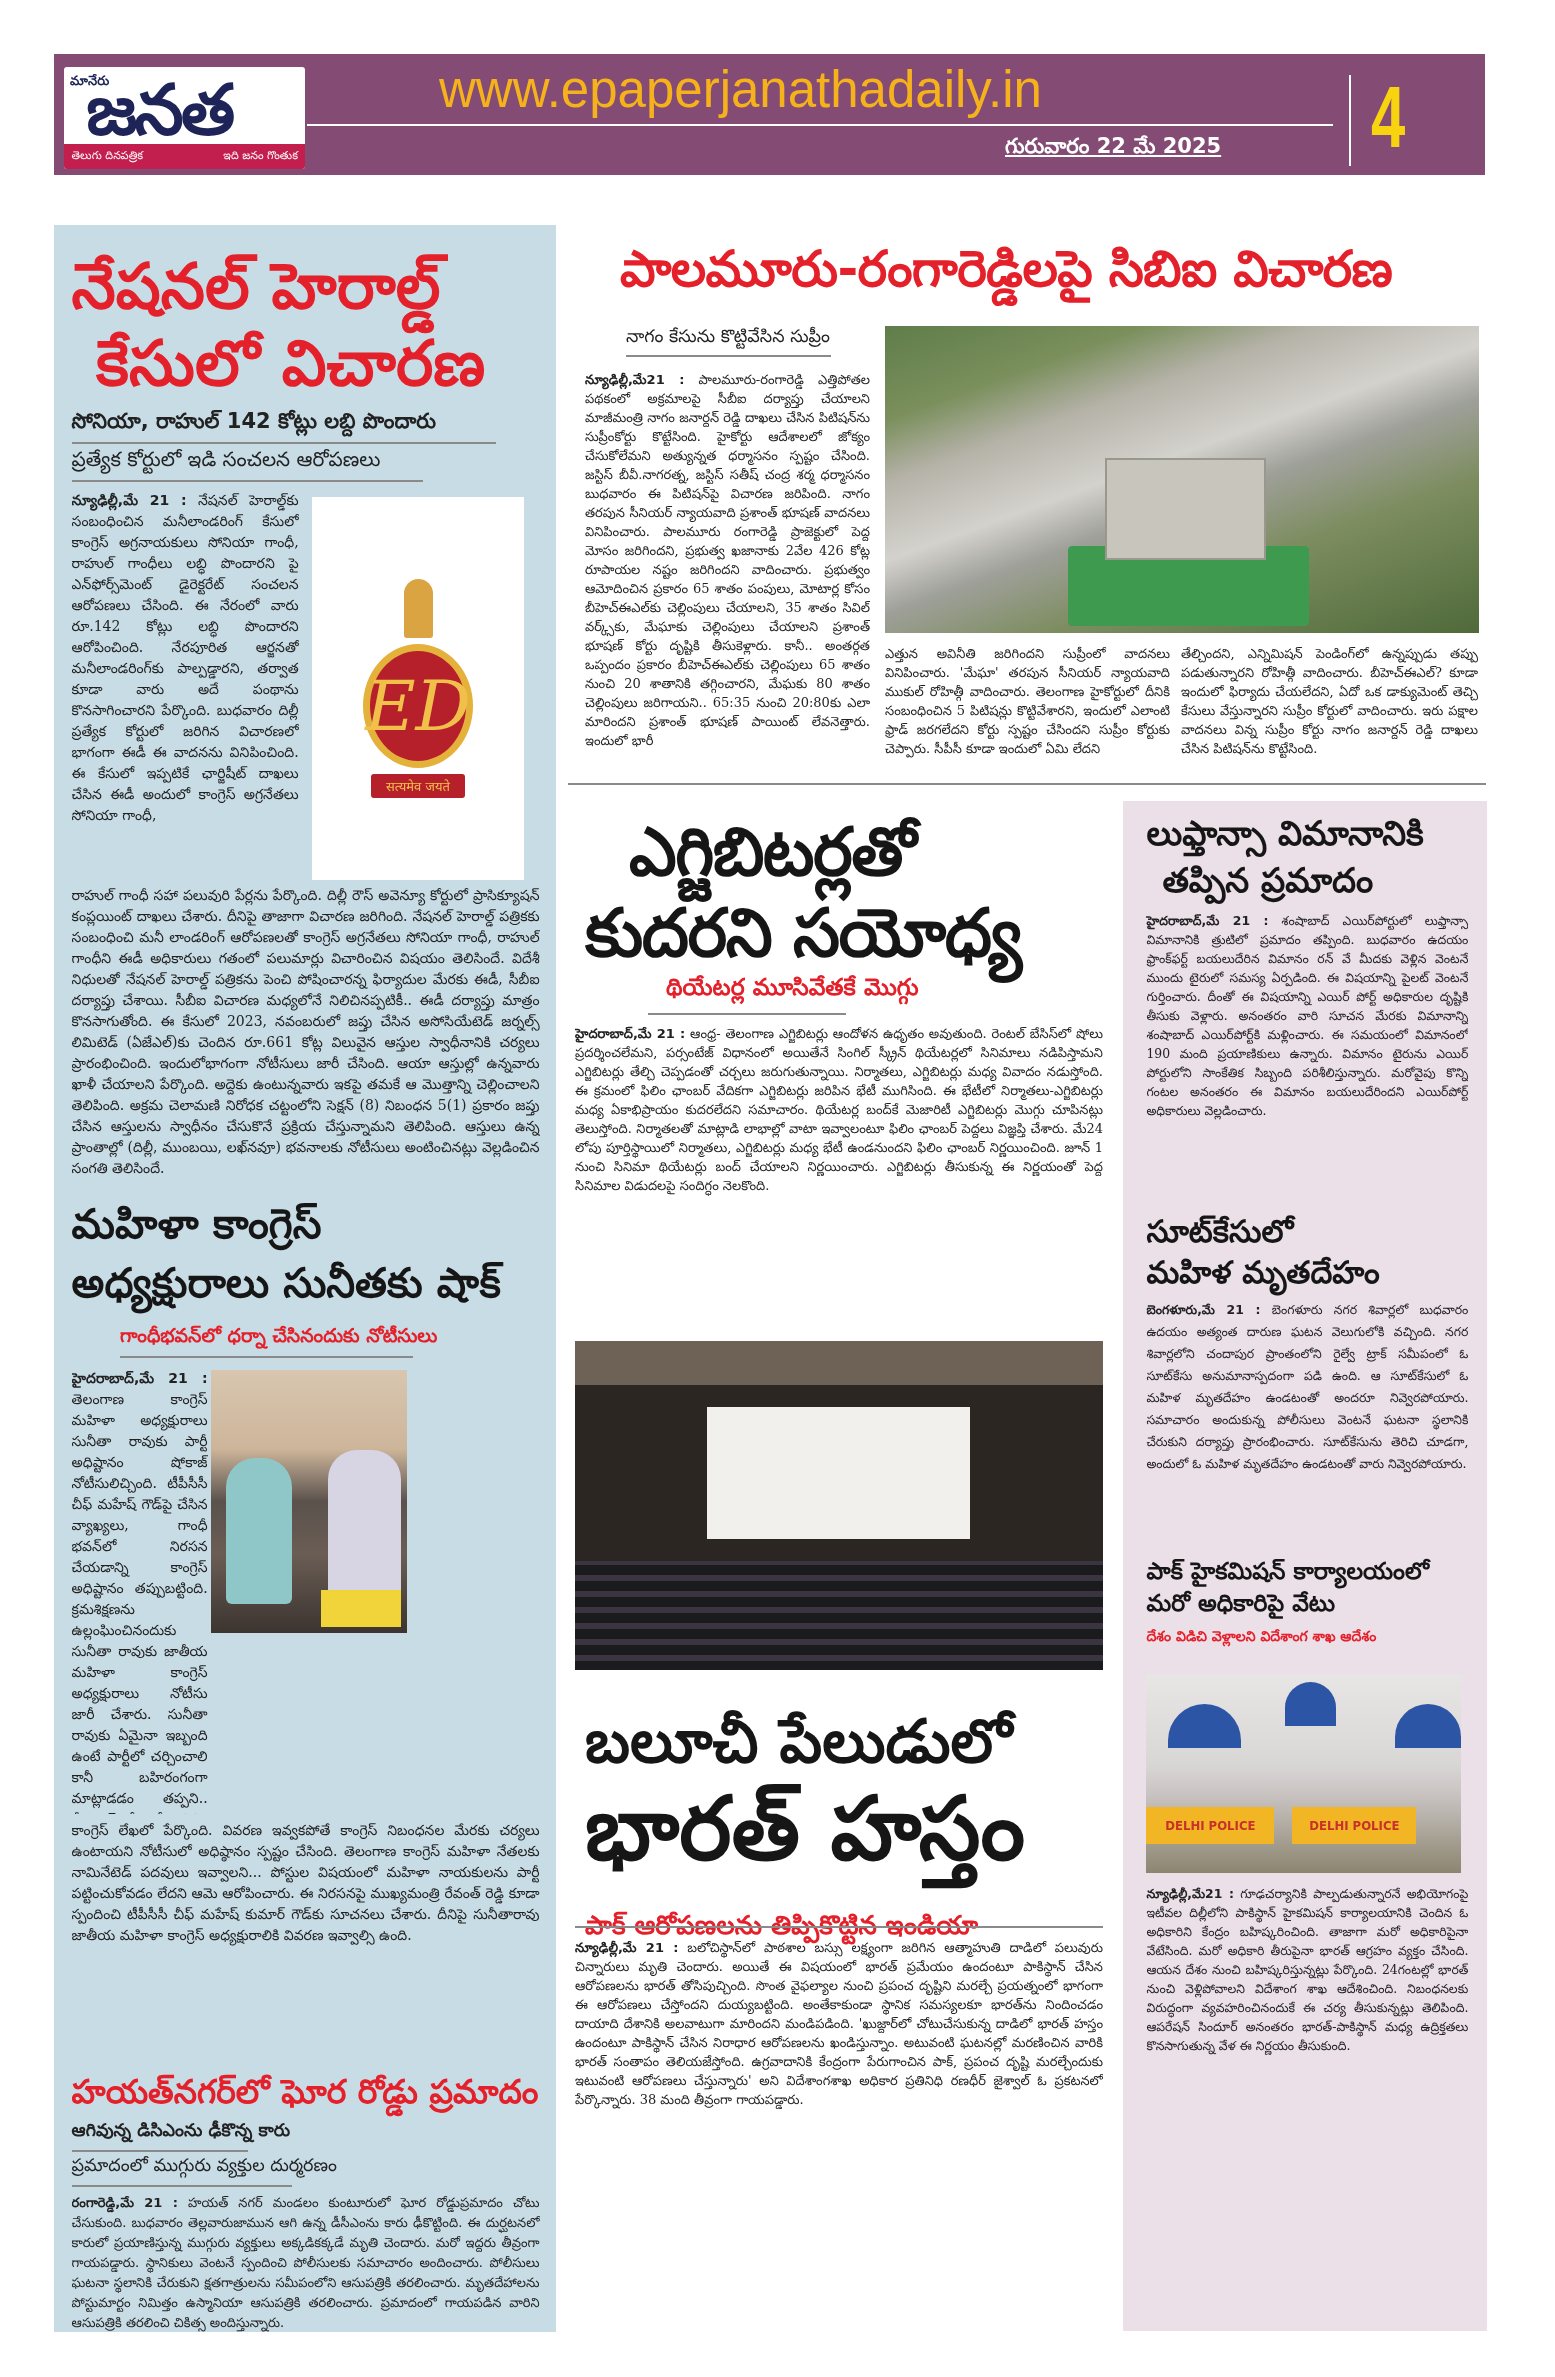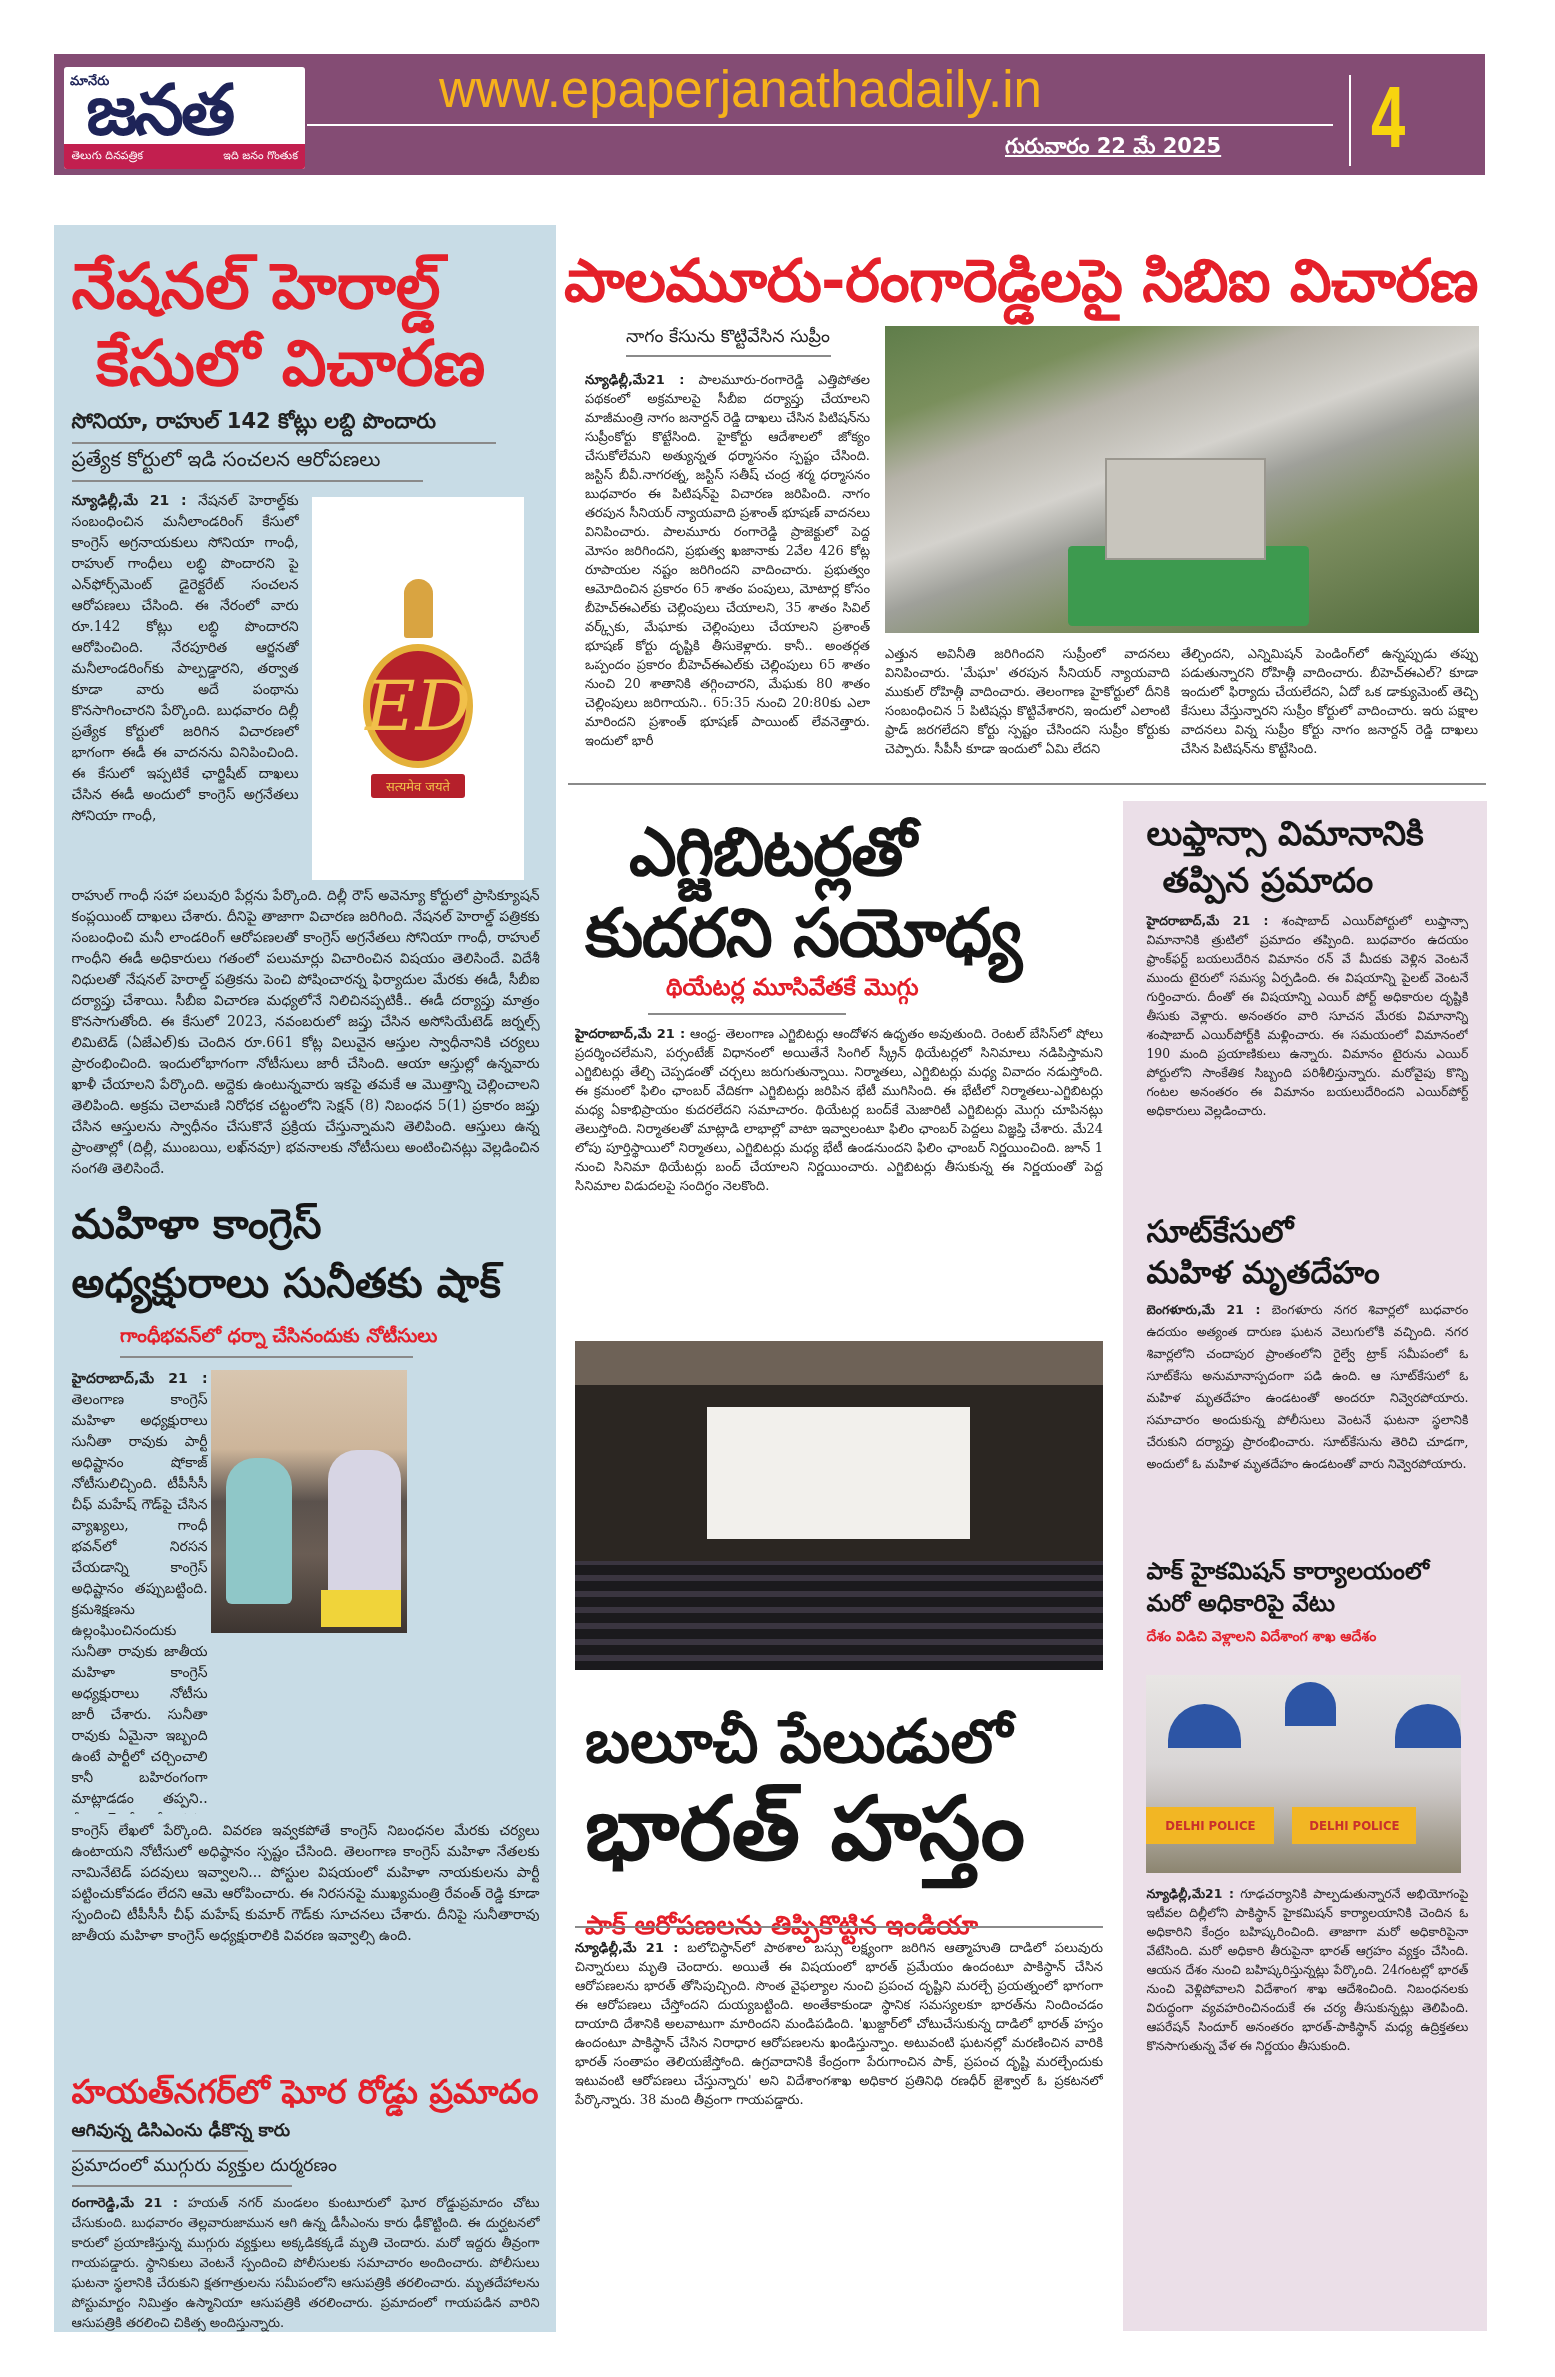--- a/index.html
+++ b/index.html
@@ -102,21 +102,21 @@
     <div class="abs deck" style="left:17.6px;top:1930px;font-size:17.6px;font-weight:normal;">ప్రమాదంలో ముగ్గురు వ్యక్తుల దుర్మరణం</div>
     <div class="abs rule" style="left:17.6px;top:1960px;width:220px;"></div>
     <p class="abs body-text" style="left:17.6px;top:1968px;width:468px;height:351px;overflow:hidden;font-size:13px;line-height:20px;">
       <b class="dateline">రంగారెడ్డి,మే 21 :</b>
       <span>హయత్ నగర్ మండలం కుంటూరులో ఘోర రోడ్డుప్రమాదం చోటు చేసుకుంది. బుధవారం తెల్లవారుజామున ఆగి ఉన్న డీసీఎంను కారు ఢీకొట్టింది. ఈ దుర్ఘటనలో కారులో ప్రయాణిస్తున్న ముగ్గురు వ్యక్తులు అక్కడికక్కడే మృతి చెందారు. మరో ఇద్దరు తీవ్రంగా గాయపడ్డారు. స్థానికులు వెంటనే స్పందించి పోలీసులకు సమాచారం అందించారు. పోలీసులు ఘటనా స్థలానికి చేరుకుని క్షతగాత్రులను సమీపంలోని ఆసుపత్రికి తరలించారు. మృతదేహాలను పోస్టుమార్టం నిమిత్తం ఉస్మానియా ఆసుపత్రికి తరలించారు. ప్రమాదంలో గాయపడిన వారిని ఆసుపత్రికి తరలించి చికిత్స అందిస్తున్నారు.</span>
     </p>
   </article>
 </section>
 
 <article>
-  <h1 class="abs hl-red" style="left:564px;top:240px;font-size:59px;letter-spacing:-0.7px;margin-top:6px;">పాలమూరు-రంగారెడ్డిలపై సిబిఐ విచారణ</h1>
+  <h1 class="abs hl-red" style="left:620px;top:240px;font-size:50px;letter-spacing:-0.7px;">పాలమూరు-రంగారెడ్డిలపై సిబిఐ విచారణ</h1>
   <div class="abs deck" style="left:626px;top:326px;font-size:17.6px;font-weight:normal;">నాగం కేసును కొట్టివేసిన సుప్రీం</div>
   <div class="abs rule" style="left:626px;top:355px;width:205px;"></div>
   <p class="abs body-text" style="left:585px;top:370px;width:285px;height:413px;overflow:hidden;font-size:13px;line-height:19px;">
     <b class="dateline">న్యూఢిల్లీ,మే21 :</b>
     <span>పాలమూరు-రంగారెడ్డి ఎత్తిపోతల పథకంలో అక్రమాలపై సీబీఐ దర్యాప్తు చేయాలని మాజీమంత్రి నాగం జనార్దన్ రెడ్డి దాఖలు చేసిన పిటిషన్‌ను సుప్రీంకోర్టు కొట్టేసింది. హైకోర్టు ఆదేశాలలో జోక్యం చేసుకోలేమని అత్యున్నత ధర్మాసనం స్పష్టం చేసింది. జస్టిస్ బీవీ.నాగరత్న, జస్టిస్ సతీష్ చంద్ర శర్మ ధర్మాసనం బుధవారం ఈ పిటిషన్‌పై విచారణ జరిపింది. నాగం తరపున సీనియర్ న్యాయవాది ప్రశాంత్ భూషణ్ వాదనలు వినిపించారు. పాలమూరు రంగారెడ్డి ప్రాజెక్టులో పెద్ద మోసం జరిగిందని, ప్రభుత్వ ఖజానాకు 2వేల 426 కోట్ల రూపాయల నష్టం జరిగిందని వాదించారు. ప్రభుత్వం ఆమోదించిన ప్రకారం 65 శాతం పంపులు, మోటార్ల కోసం బీహెచ్‌ఈఎల్‌కు చెల్లింపులు చేయాలని, 35 శాతం సివిల్ వర్క్స్‌కు, మేఘాకు చెల్లింపులు చేయాలని ప్రశాంత్ భూషణ్ కోర్టు దృష్టికి తీసుకెళ్లారు. కానీ.. అంతర్గత ఒప్పందం ప్రకారం బీహెచ్‌ఈఎల్‌కు చెల్లింపులు 65 శాతం నుంచి 20 శాతానికి తగ్గించారని, మేఘకు 80 శాతం చెల్లింపులు జరిగాయని.. 65:35 నుంచి 20:80కు ఎలా మారిందని ప్రశాంత్ భూషణ్ పాయింట్ లేవనెత్తారు. ఇందులో భారీ</span>
   </p>
   <div class="photo" style="left:885px;top:326px;width:594px;height:307px;background:linear-gradient(160deg,#5f7d4a 0%,#7a8f5c 18%,#b5b2a8 30%,#d4d2cd 45%,#9fa09a 55%,#7d8d60 70%,#4f6a3a 100%);">
     <div style="position:absolute;left:183px;top:220px;width:241px;height:80px;background:#3d9a4f;border-radius:4.4px;"></div>
     <div style="position:absolute;left:220px;top:132px;width:161px;height:102px;background:#c8c5bd;border:2.2px solid #9a978f;"></div>
   </div>

